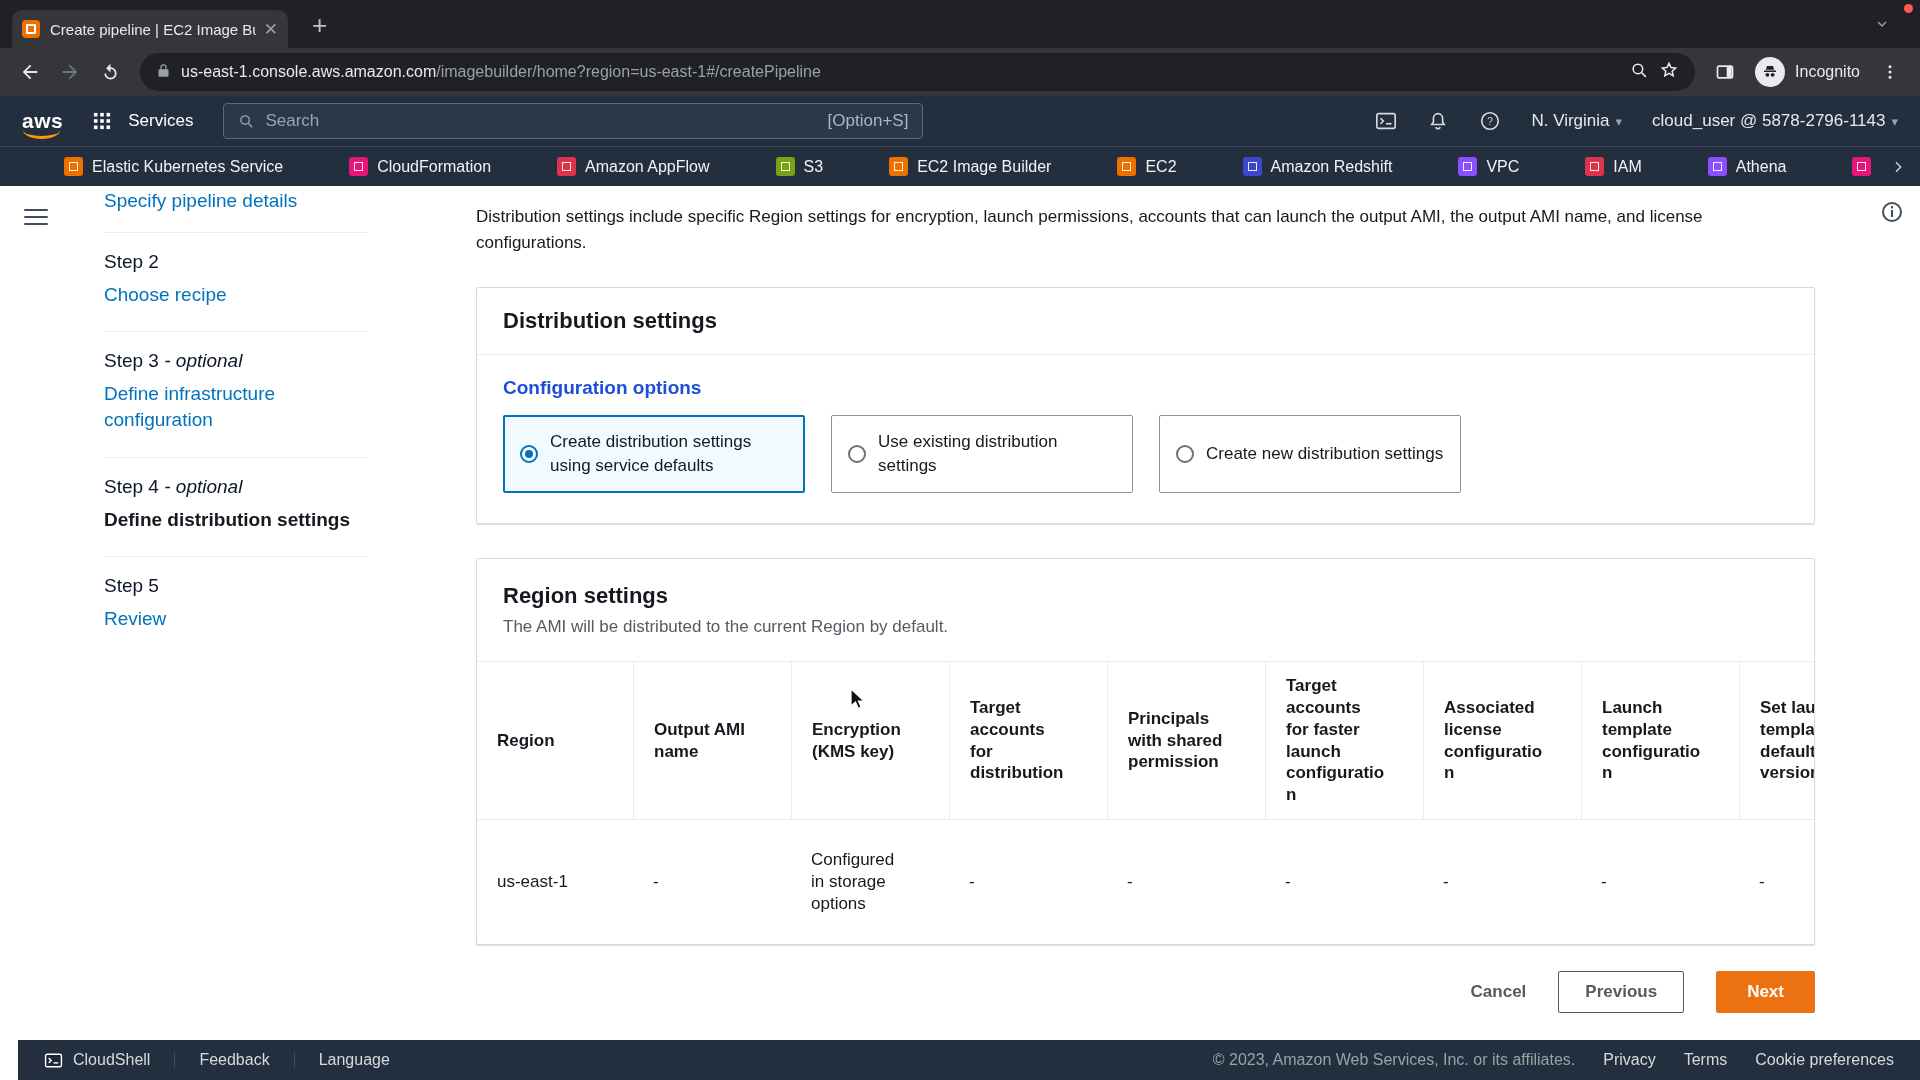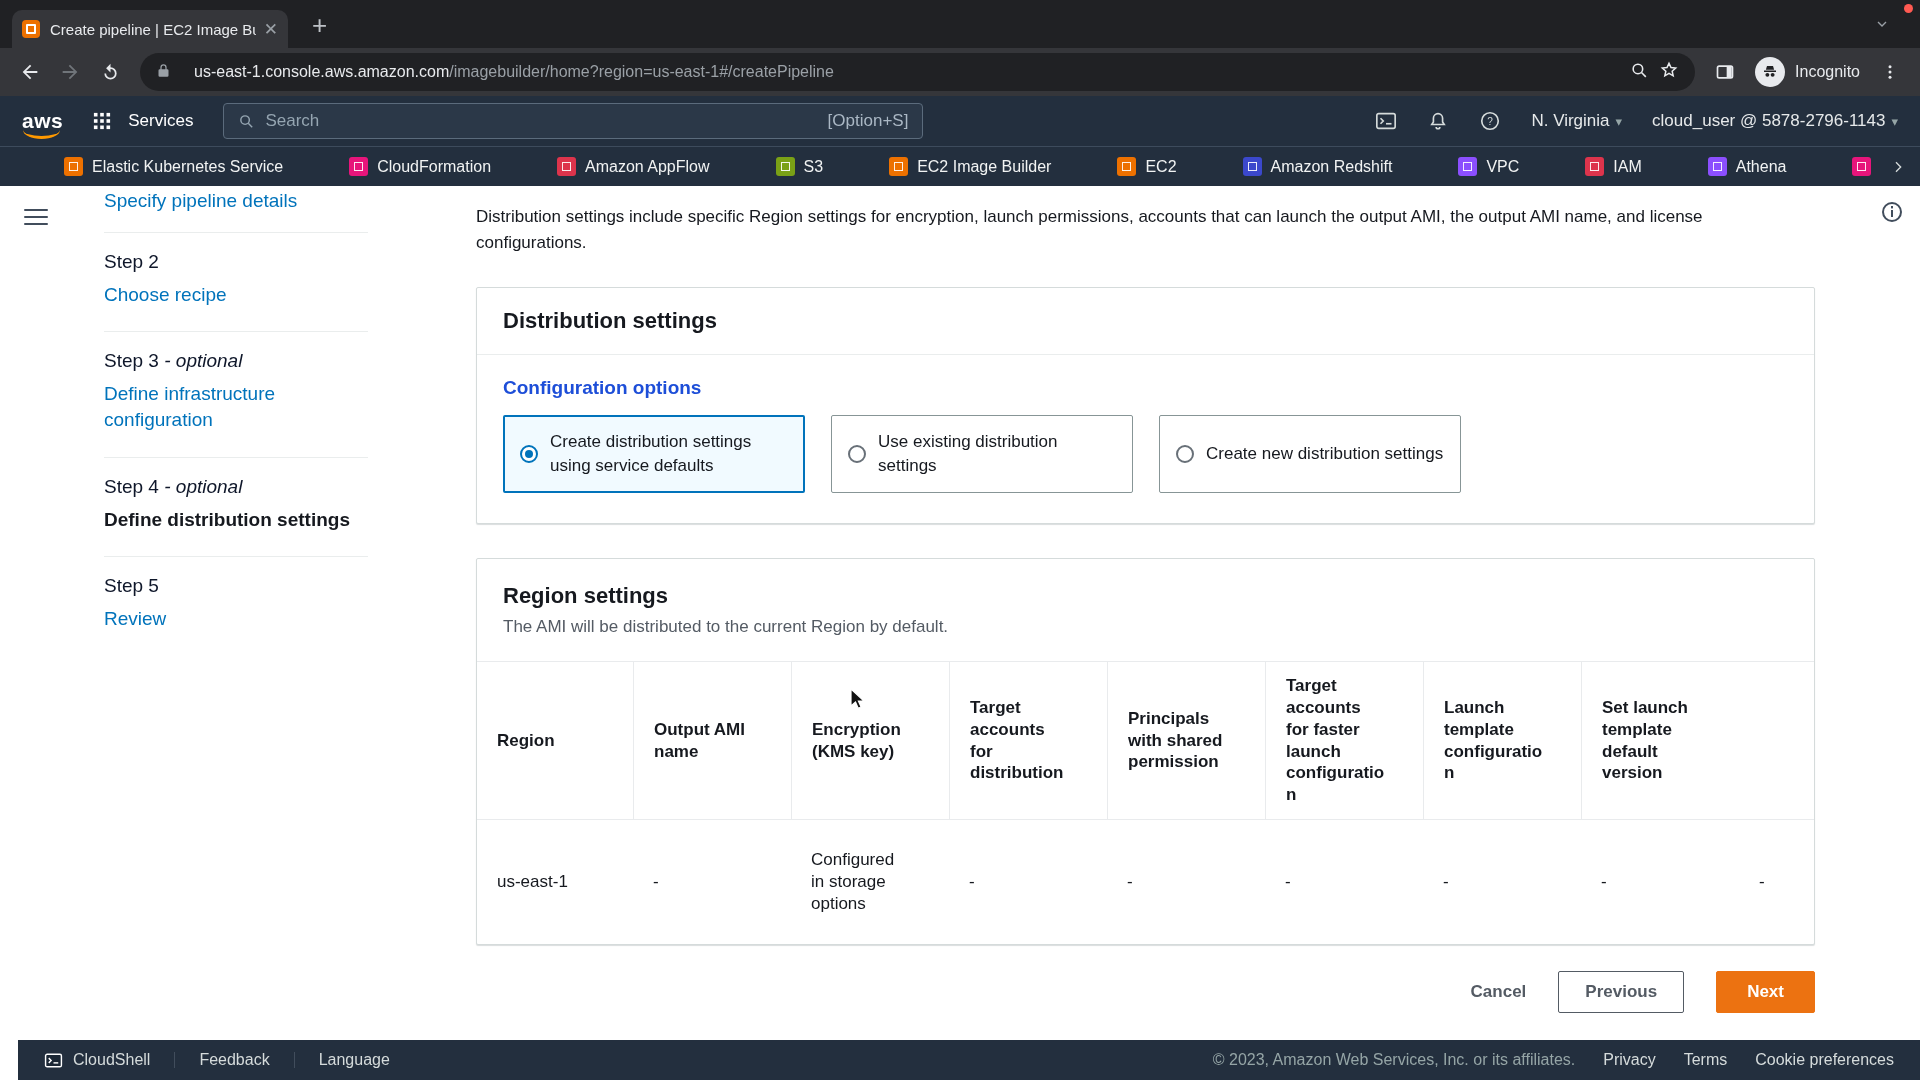--- a/index.html
+++ b/index.html
@@ -20,21 +20,21 @@
   .newtab{ position:absolute; left:312px; top:10px; color:#bdc1c6; font-size:26px; font-weight:400;}
   .tab-chevron{ position:absolute; right:30px; top:16px; }
   .rec-dot{ position:absolute; right:7px; top:4px; width:9px; height:9px; border-radius:50%; background:#ff5a52;}
 
   
   .toolbar{ position:absolute; top:48px; left:0; right:0; height:48px; background:#35363a;
             display:flex; align-items:center; padding:0 12px; gap:4px; }
   .nav-btn{ width:36px; height:36px; border-radius:50%; display:flex; align-items:center; justify-content:center; flex:0 0 auto;}
   .omnibox{ flex:1; min-width:0; height:38px; background:#202124; border-radius:19px; margin:0 8px;
             display:flex; align-items:center; gap:10px; padding:0 16px; font-size:16px; }
-  .url{ white-space:nowrap; overflow:hidden;margin-left:13px; }
+  .url{ white-space:nowrap; overflow:hidden; }
   .url-host{ color:#e8eaed; } .url-path{ color:#9aa0a6; }
   .omni-spacer{ flex:1; }
   .incog{ display:flex; align-items:center; gap:10px; color:#e8eaed; font-size:16px; margin:0 8px; }
   .incog-avatar{ width:30px; height:30px; border-radius:50%; background:#e8eaed;
                  display:flex; align-items:center; justify-content:center; }
 
   
   .aws-header{ position:absolute; top:96px; left:0; right:0; height:50px; background:#232f3e;
                display:flex; align-items:center; padding:0 22px; color:#e6e9ea; }
   .aws-logo{ font-weight:bold; font-size:21px; color:#fff; letter-spacing:.5px; position:relative; margin-right:30px;}
@@ -407,20 +407,23 @@
               </div>
             <div class="cell c3">
                 <span>Target accounts for distribution</span>
               </div>
             <div class="cell c4">
                 <span>Principals with shared permission</span>
               </div>
             <div class="cell c5">
                 <span>Target accounts for faster launch configuration</span>
               </div>
+            <div class="cell c6">
+                <span>Associated license configuration</span>
+              </div>
             <div class="cell c7">
                 <span>Launch template configuration</span>
               </div>
             <div class="cell c8">
                 <span>Set launch template default version</span>
               </div>
           </div>
           <div class="rs-row tbody">
             <div class="cell c0">
                 <span>us-east-1</span>

